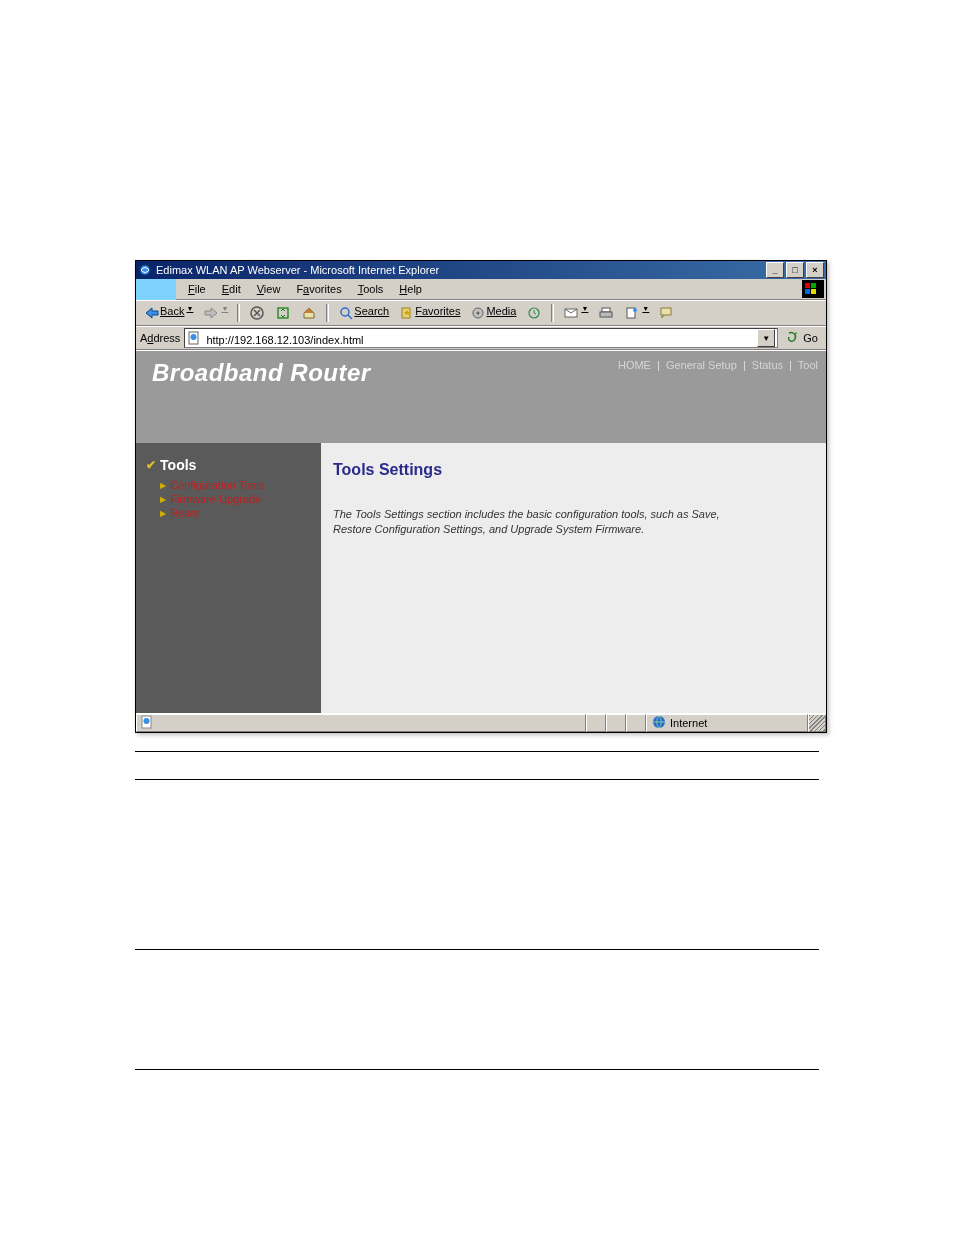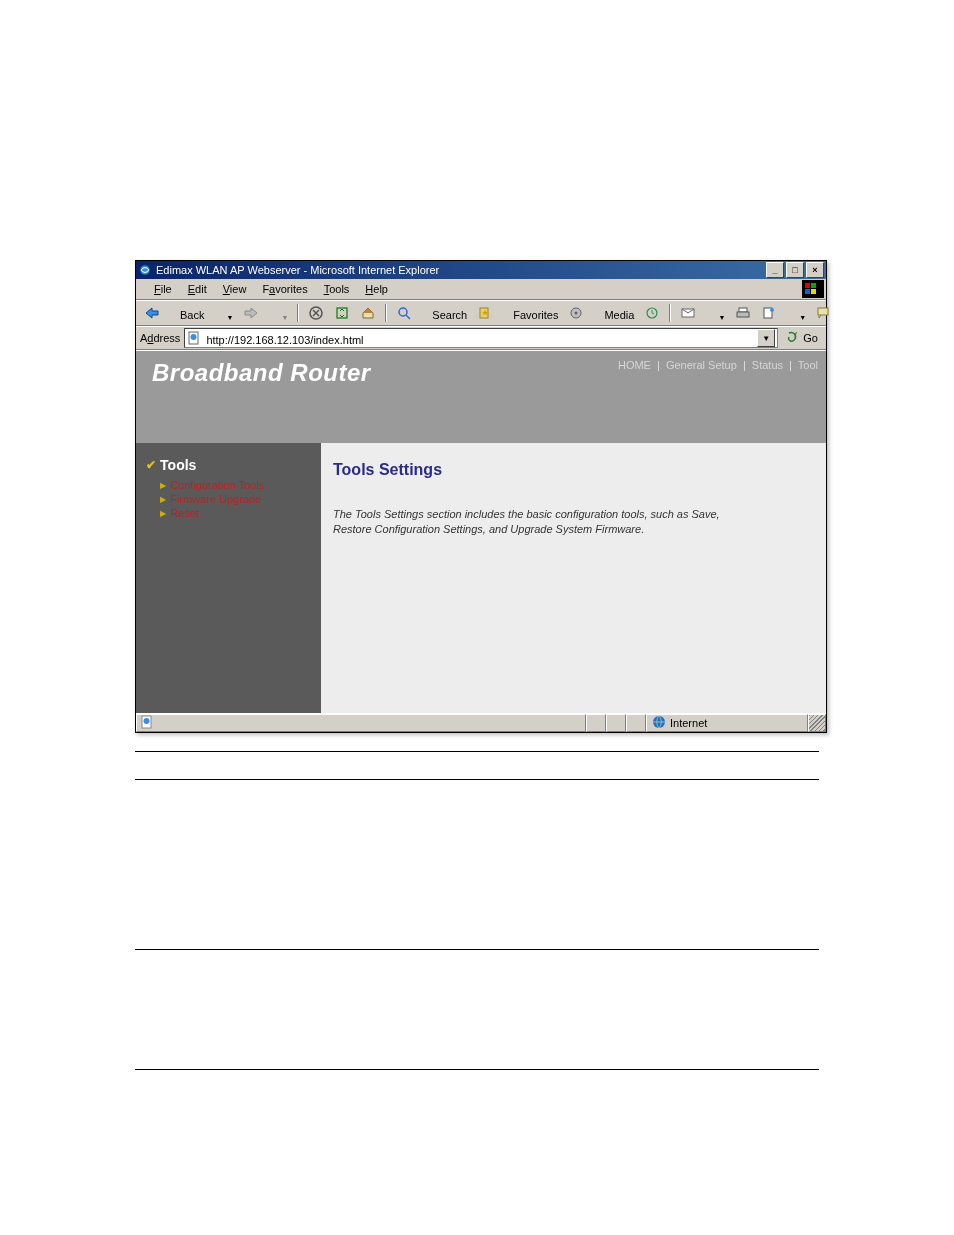--- a/index.html
+++ b/index.html
@@ -44,23 +44,24 @@
     margin-left: 2px;
     font-size: 9px; font-weight: bold;
     display: flex; align-items: center; justify-content: center;
     color: #000;
     font-family: "Marlett", sans-serif;
   }
   .menubar {
     background: #d4d0c8;
     height: 20px;
     display: flex; align-items: center;
-    padding: 0 10px;
+    padding: 0 4px;
     border-bottom: 1px solid #808080;
     position: relative;
+    margin-left: 40px;
   }
   .menu-item {
     padding: 2px 8px;
     font-size: 11px;
   }
   .menu-item u { text-decoration: underline; }
   .menubar .throbber {
     position: absolute; right: 2px; top: 1px;
     width: 22px; height: 18px;
     background: #000;
@@ -76,22 +77,23 @@
     font-size: 11px;
     gap: 2px;
   }
   .tb-sep {
     width: 1px; height: 18px;
     border-left: 1px solid #808080;
     border-right: 1px solid #fff;
     margin: 0 3px;
   }
   .tb-btn {
-    display: inline-flex; align-items: flex-end; gap: 20px;
+    display: inline-flex; align-items: flex-start; gap: 0;
     padding: 2px 4px;
+    text-decoration: underline;
   }
   .tb-btn .ico {
     width: 16px; height: 16px;
     display: inline-flex; align-items: center; justify-content: center;
   }
   .tb-btn.disabled { color: #808080; }
   .tiny-arrow { font-size: 7px; color: #000; margin-left: 2px; }
 
   .addressbar {
     background: #d4d0c8;

